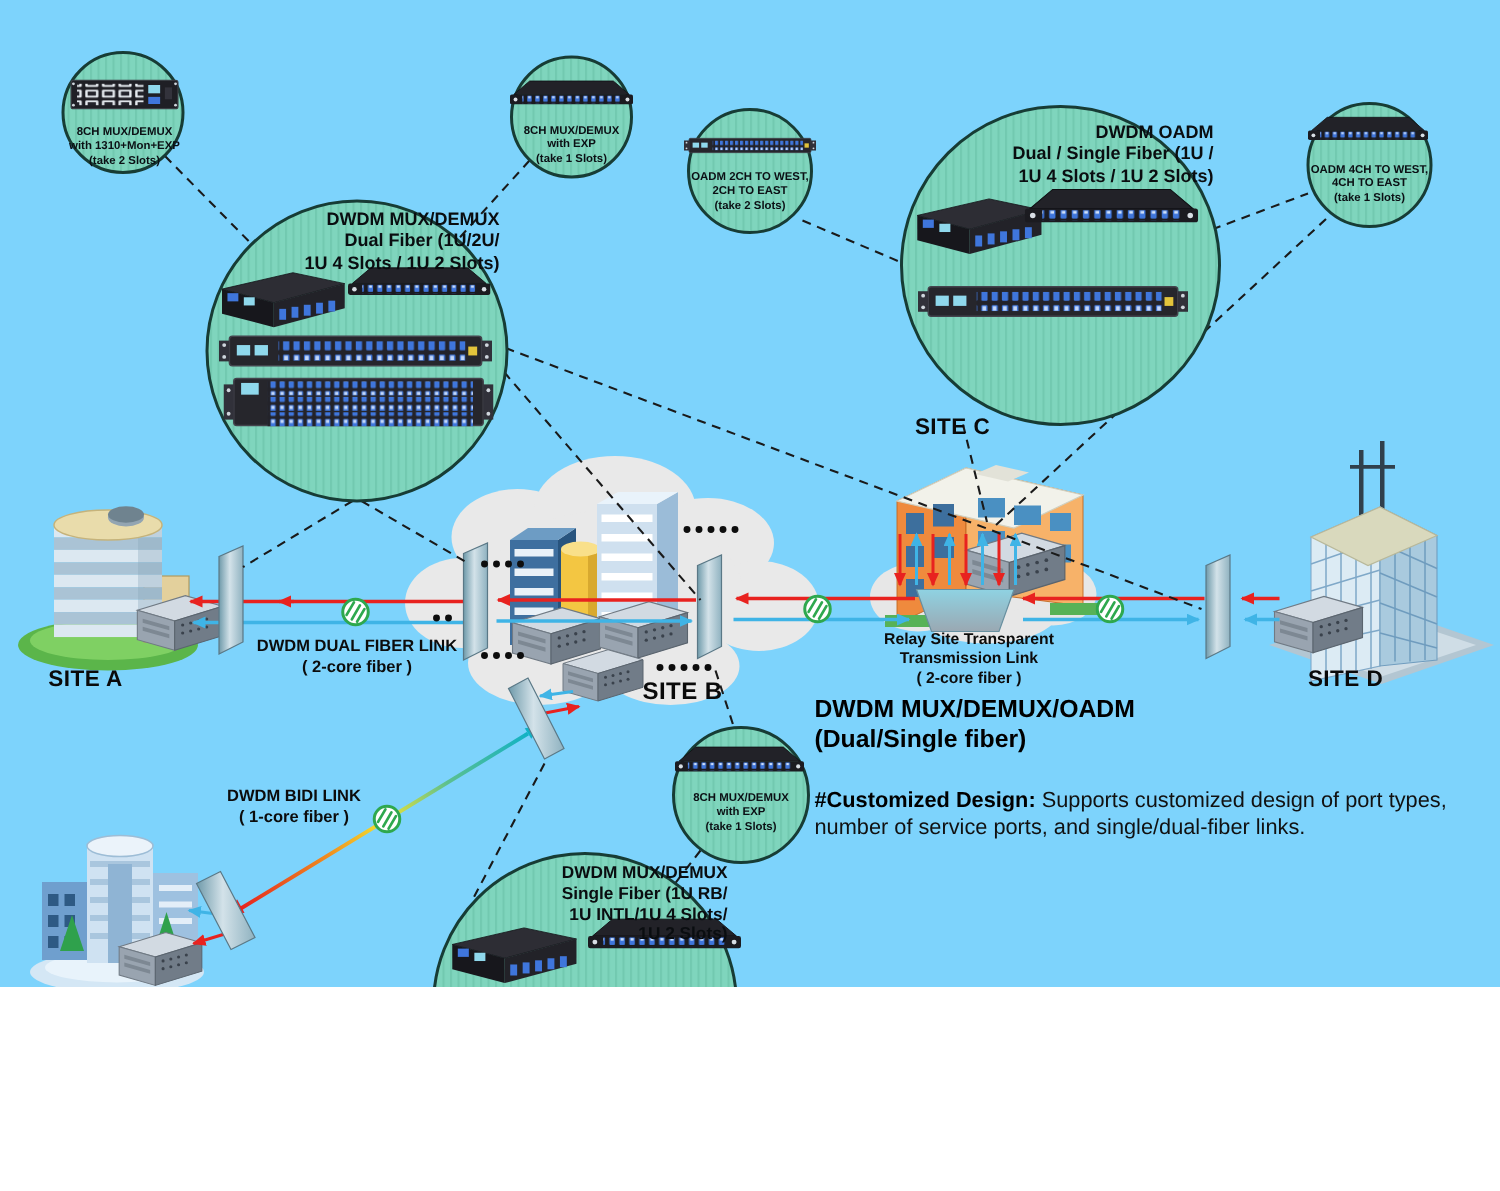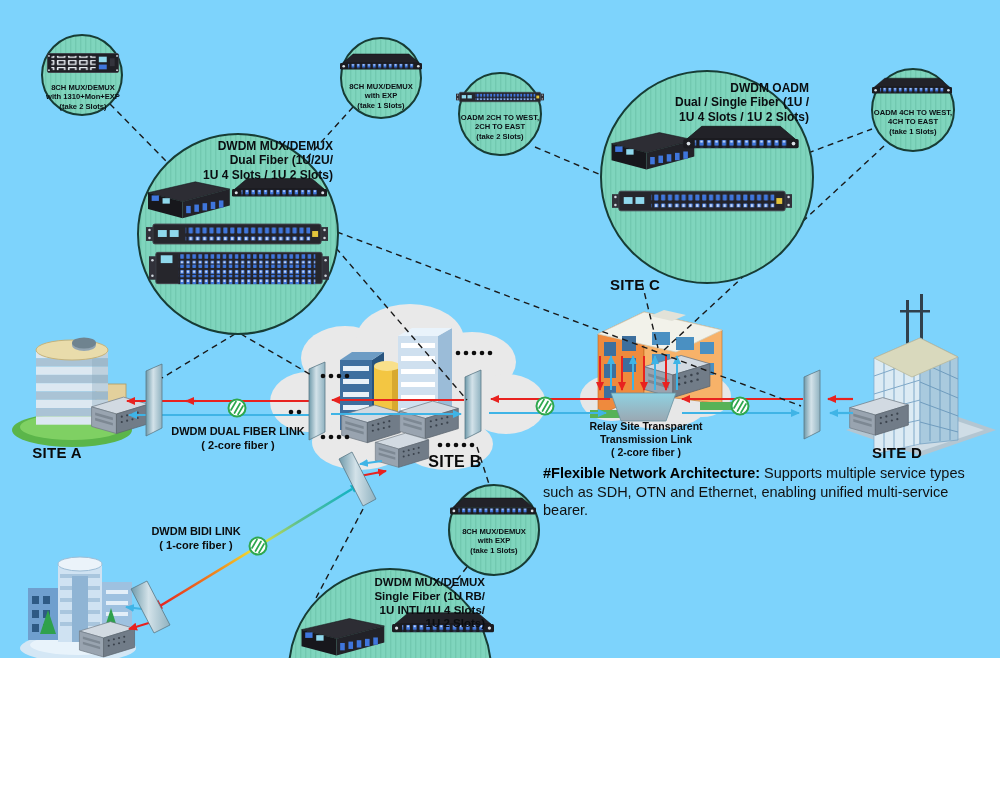--- a/index.html
+++ b/index.html
@@ -476,16 +476,18 @@
 
 <div class="linklbl" style="left:168px;top:425px;width:140px;">DWDM DUAL FIBER LINK
 ( 2-core fiber )</div>
 <div class="linklbl" style="left:578px;top:420px;width:136px;font-size:10.5px;">Relay Site Transparent
 Transmission Link
 ( 2-core fiber )</div>
 <div class="linklbl" style="left:142px;top:525px;width:108px;">DWDM BIDI LINK
 ( 1-core fiber )</div>
 
 <div class="info">
-  <p><b>#Flexible Network Architecture:</b><span> Supports multiple service types such as SDH, OTN and Ethernet, enabling unified multi-service bearer.</span></p>
+  <div class="hd">DWDM MUX/DEMUX/OADM
+(Dual/Single fiber)</div>
+  <p><b>#Customized Design:</b><span> Supports customized design of port types, number of service ports, and single/dual-fiber links.</span></p>
 </div>
 
 </div>
 
 </body></html>

